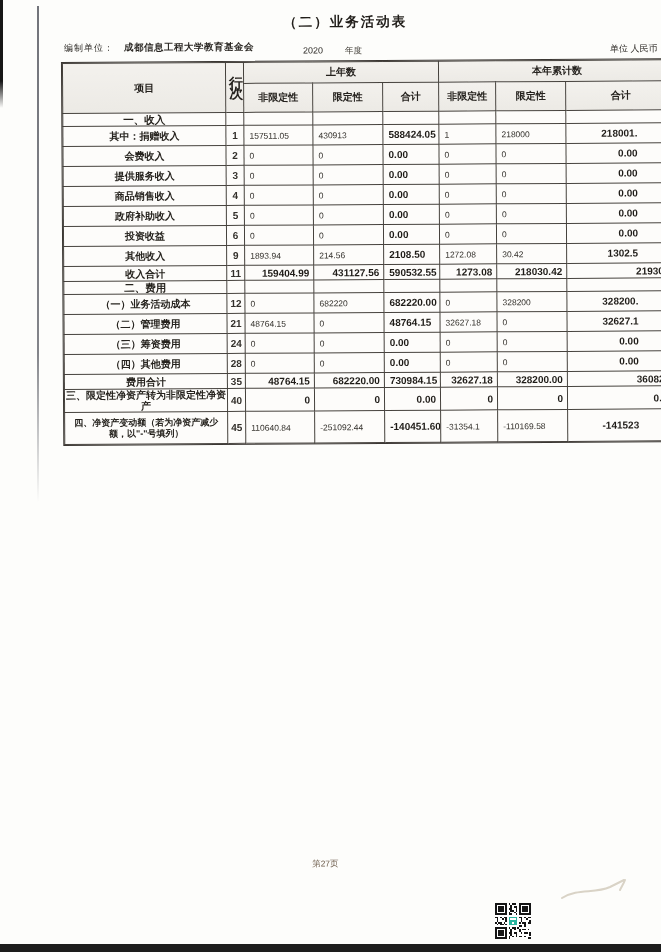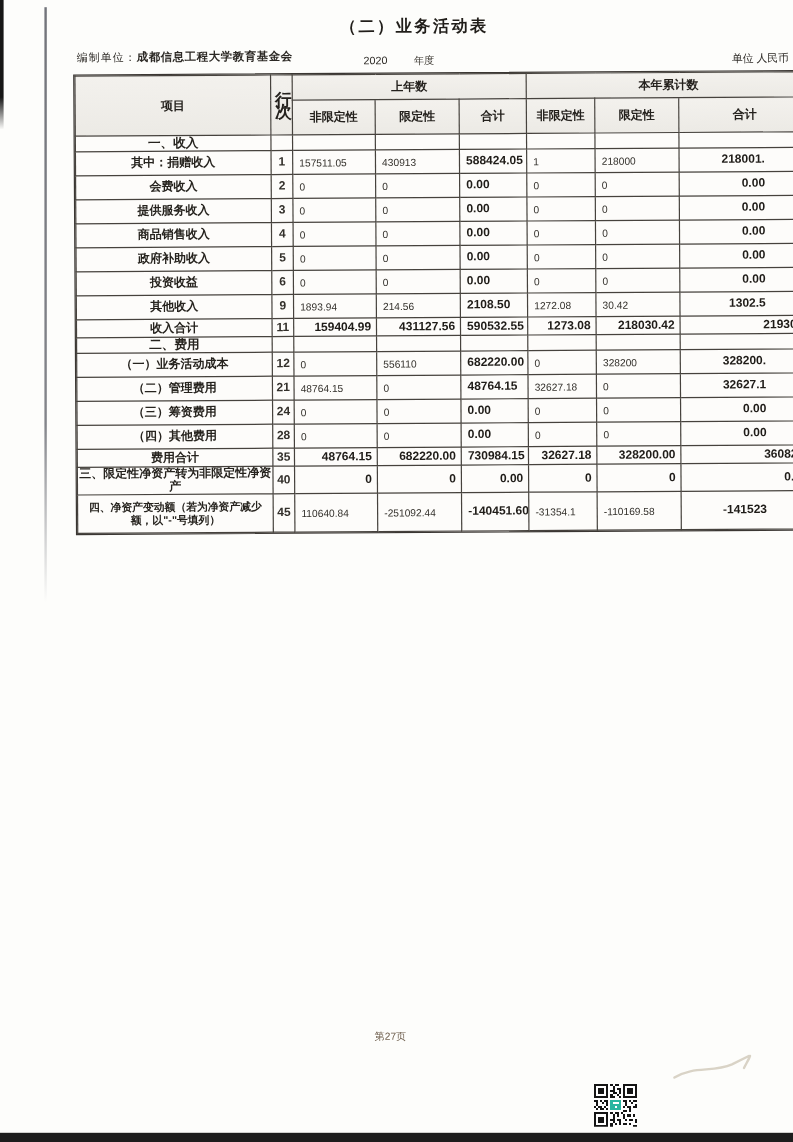--- a/index.html
+++ b/index.html
@@ -15,21 +15,21 @@
     background:linear-gradient(rgba(90,92,100,.85), rgba(90,92,100,.75) 70%, rgba(90,92,100,0)); }
   .bottom-bar { position:absolute; left:0; bottom:0; width:661px; height:8px; background:#1d1d1d; }
   .pen-mark { position:absolute; left:558px; top:878px; }
   
   .sheet { position:absolute; left:0; top:0; width:700px; height:900px; transform:rotate(-0.35deg); transform-origin:60px 70px; }
   .doc-title { position:absolute; top:15px; left:0; width:661px; text-align:center; padding-left:30px;
     font-size:13.5px; font-weight:bold; letter-spacing:2px; color:#211e1a; }
   .meta { position:absolute; top:42px; left:0; width:700px; height:16px; font-size:9.5px; color:#2c2925; }
   .meta .prep { position:absolute; left:64px; top:0; }
   .meta .prep .lbl { font-size:9px; letter-spacing:1px; }
-  .meta .prep .val { margin-left:0; font-weight:bold; font-size:9.5px; letter-spacing:.5px; }
+  .meta .prep .val { margin-left:10px; font-weight:bold; font-size:9.5px; letter-spacing:.5px; }
   .meta .yr { position:absolute; left:303px; top:5px; font-size:9px; }
   .meta .yr .suffix { margin-left:22px; font-size:8.5px; color:#3a362f; }
   .meta .unit { position:absolute; left:610px; top:4px; font-size:9px; white-space:nowrap; }
   
   .tbl-wrap { position:absolute; left:62px; top:63px; }
   table { border-collapse:collapse; table-layout:fixed; width:613px; background:#fdfcfa; }
   th, td { border:1px solid #46423d; overflow:hidden; white-space:nowrap; }
   table { outline:1px solid #3b3733; }
   thead th { font-size:10px; font-weight:bold; color:#24211d;
     background:linear-gradient(#f3f1ed,#eceae5); }
@@ -203,21 +203,21 @@
             <td class="v"></td>
             <td class="v"></td>
             <td class="v"></td>
             <td class="v"></td>
             <td class="v"></td>
           </tr>
           <tr class="row-data">
             <td class="item">（一）业务活动成本</td>
             <td class="rowno">12</td>
             <td class="v">0</td>
-            <td class="v">556110</td>
+            <td class="v">682220</td>
             <td class="v">682220.00</td>
             <td class="v">0</td>
             <td class="v">328200</td>
             <td class="v">328200.</td>
           </tr>
           <tr class="row-data">
             <td class="item">（二）管理费用</td>
             <td class="rowno">21</td>
             <td class="v">48764.15</td>
             <td class="v">0</td>

